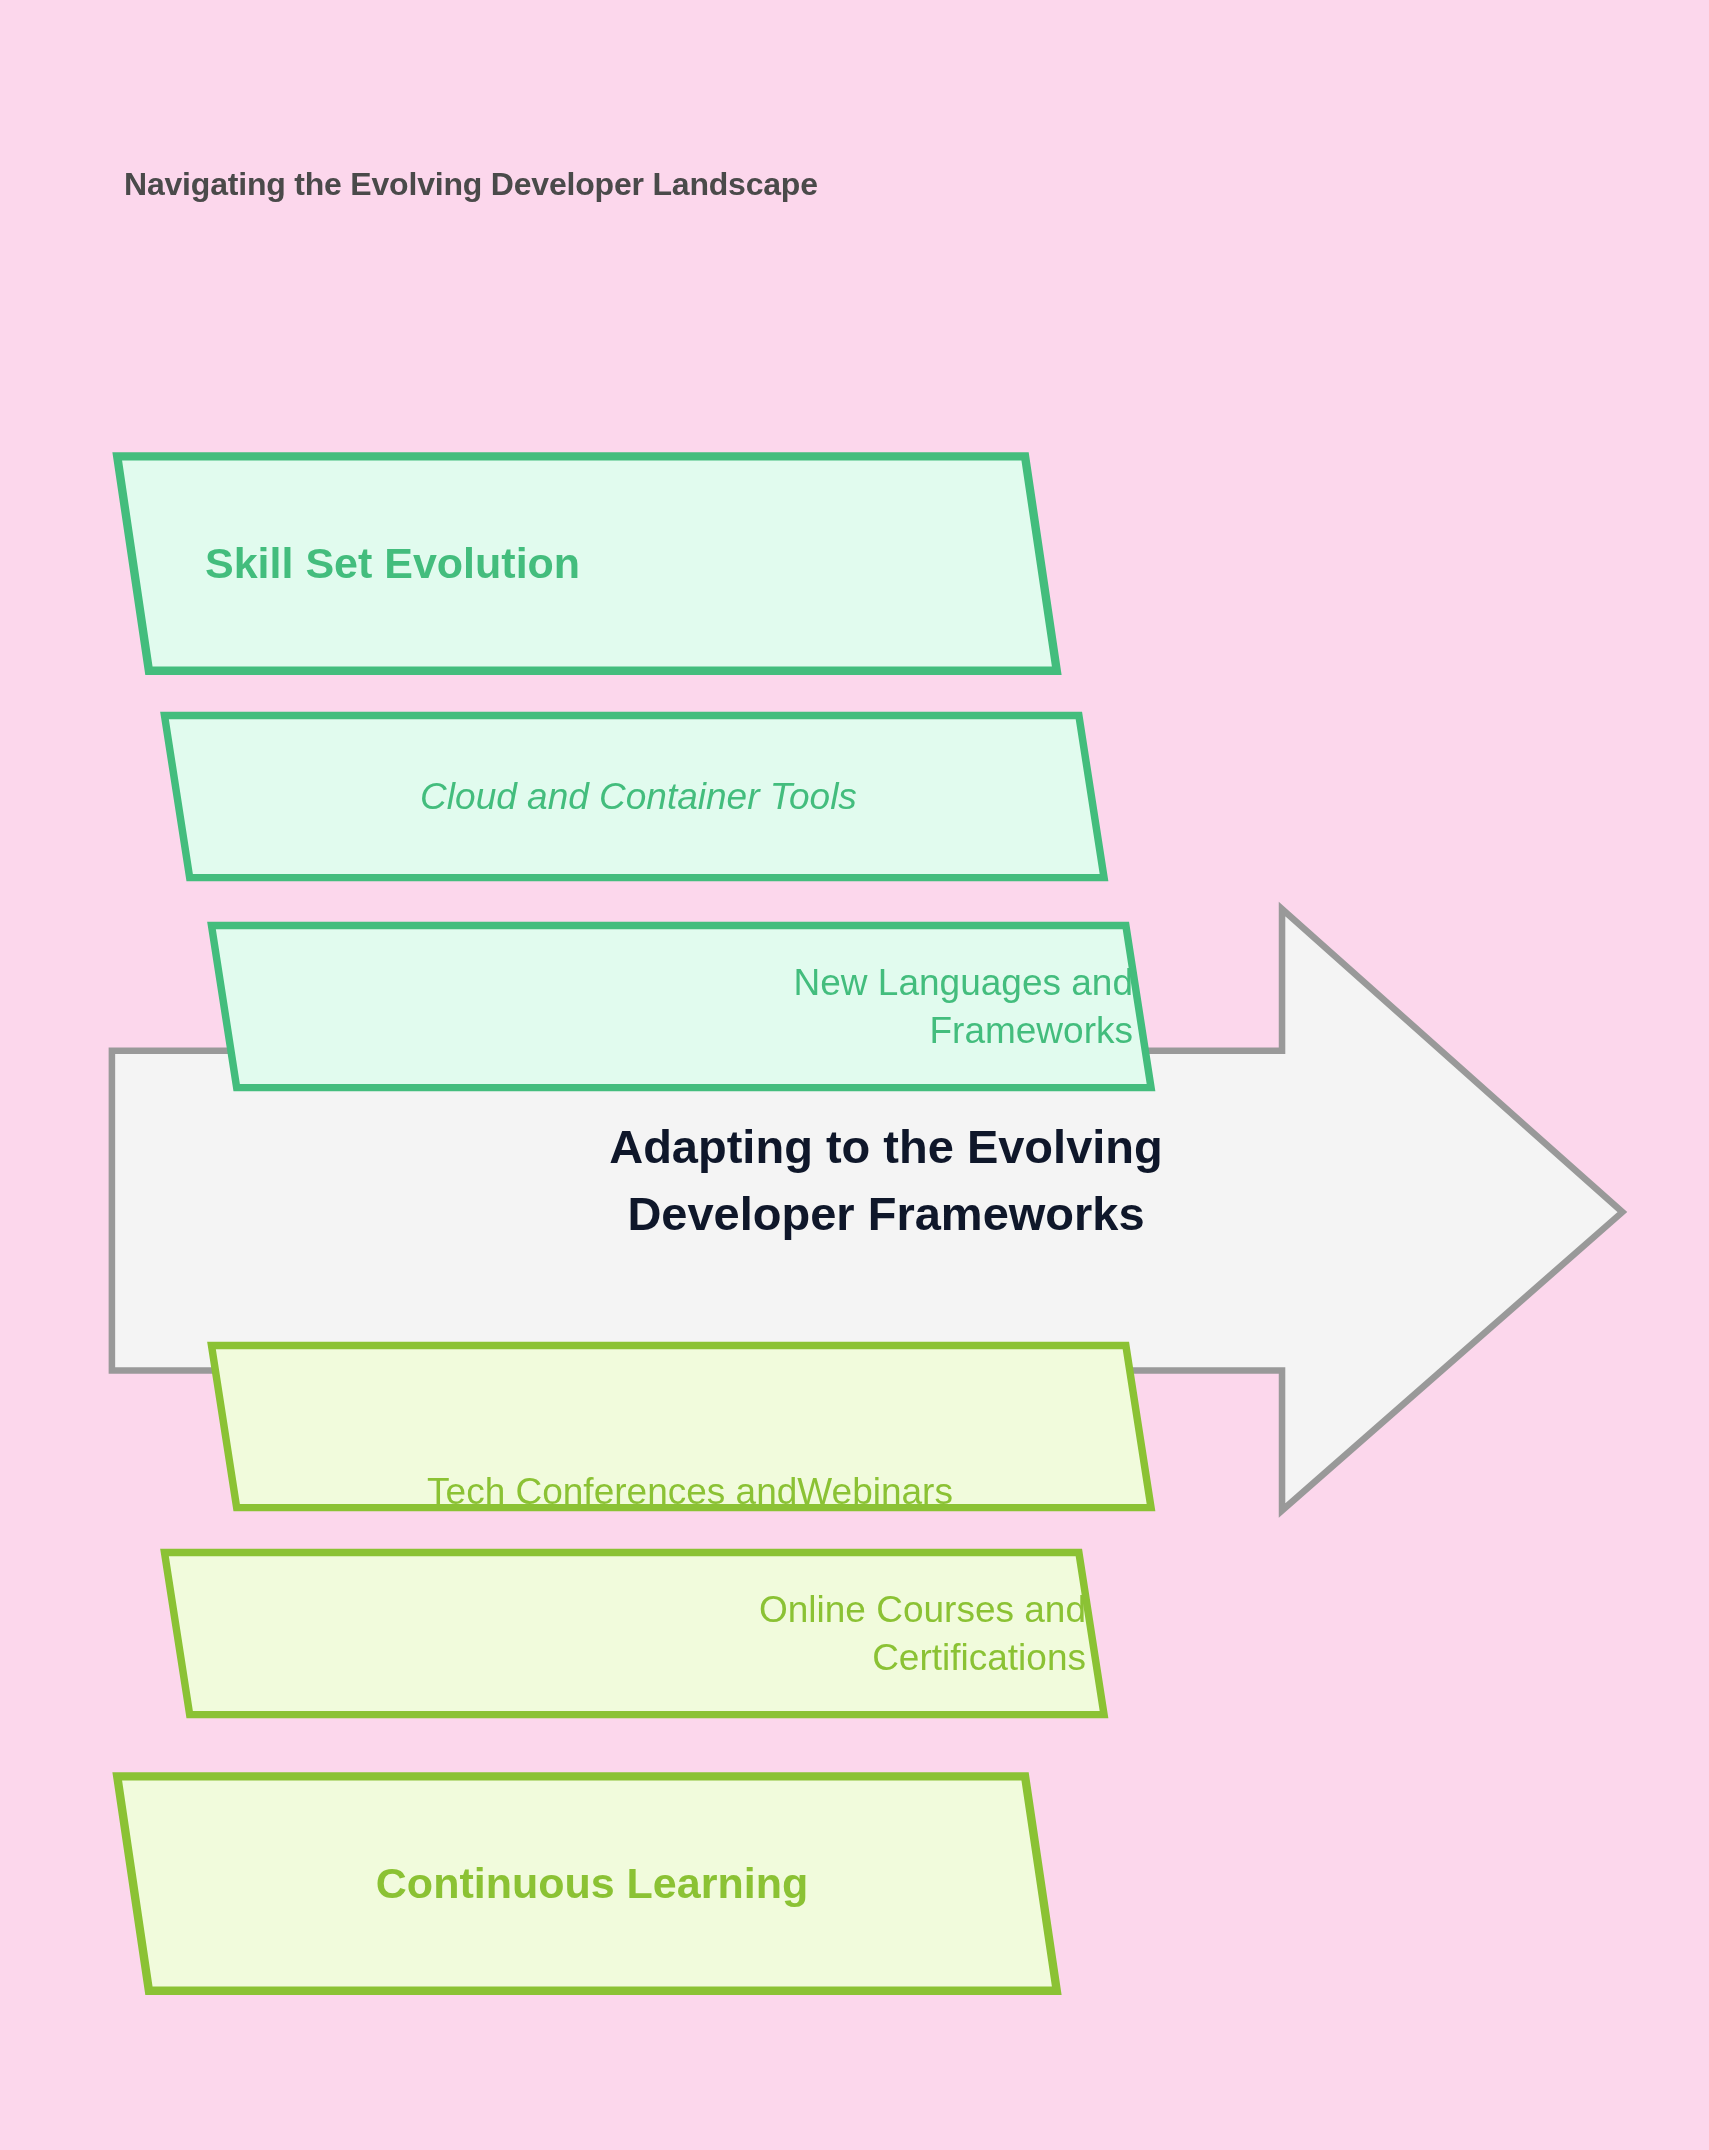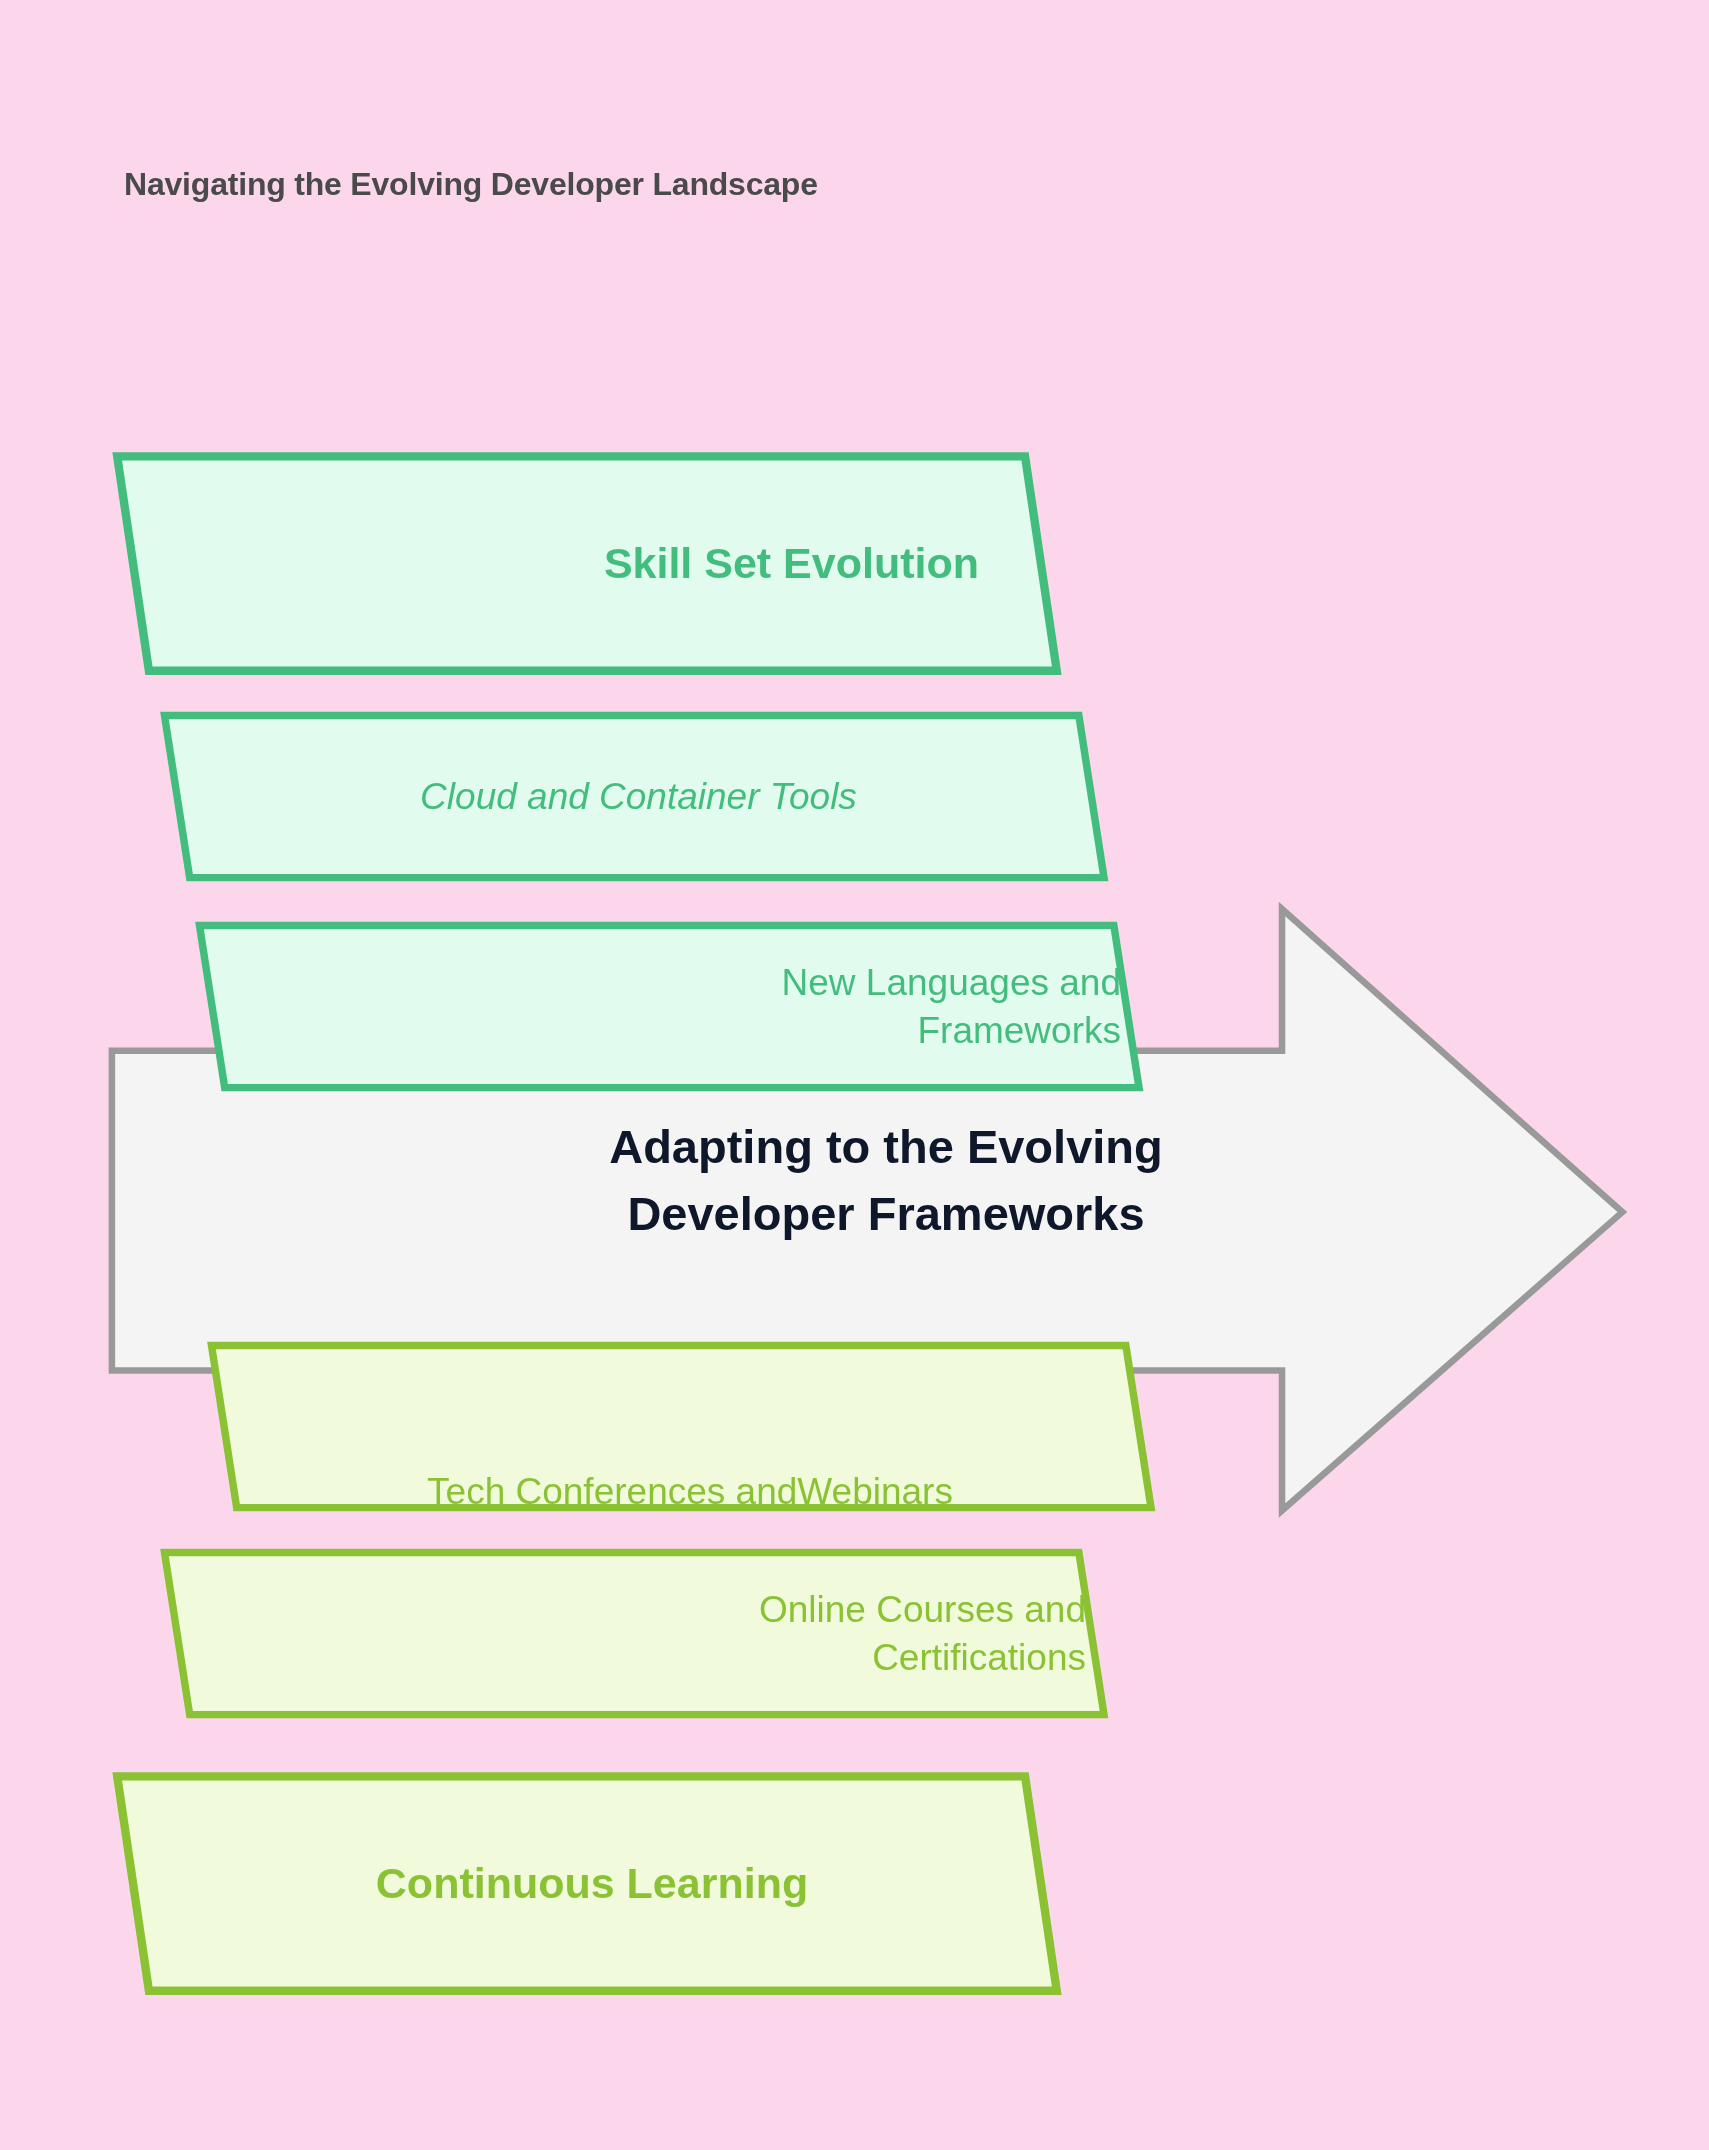--- a/index.html
+++ b/index.html
@@ -86,35 +86,35 @@
     <div id="arrow-label">
       <div>Adapting to the Evolving</div>
       <div>Developer Frameworks</div>
     </div>
   </div>
 
   <div class="row" style="left:93px; top:447px; width:988px; height:233px;">
     <svg class="para" viewBox="0 0 1060 250" preserveAspectRatio="none">
       <polygon points="26,10 1000,10 1034,240 60,240" fill="#e1fbee" stroke="#43bd7d" stroke-width="9"></polygon>
     </svg>
-    <div class="para-label green-text lbl-bold" style="left:112px; top:0; width:774px; height:233px; justify-content:flex-end; font-size:43px;">
+    <div class="para-label green-text lbl-bold" style="left:112px; top:0; width:774px; height:233px; justify-content:flex-start; font-size:43px;">
       <span>Skill Set Evolution</span>
     </div>
   </div>
 
   <div class="row" style="left:144px; top:708px; width:988px; height:177px;font-style:italic;">
     <svg class="para" viewBox="0 0 1060 190" preserveAspectRatio="none">
       <polygon points="22,8 1003,8 1030,182 49,182" fill="#e1fbee" stroke="#43bd7d" stroke-width="8"></polygon>
     </svg>
     <div class="para-label green-text lbl-reg" style="left:103px; top:0; width:783px; height:177px; justify-content:center; font-size:37px;">
       <span>Cloud and Container Tools</span>
     </div>
   </div>
 
-  <div class="row" style="left:179px; top:918px; width:988px; height:177px;">
+  <div class="row" style="left:191px; top:918px; width:988px; height:177px;">
     <svg class="para" viewBox="0 0 1060 190" preserveAspectRatio="none">
       <polygon points="22,8 1003,8 1030,182 49,182" fill="#e1fbee" stroke="#43bd7d" stroke-width="8"></polygon>
     </svg>
     <div class="para-label green-text lbl-reg" style="left:56px; top:0; width:886px; height:177px; justify-content:flex-end; font-size:37px; text-align:right; display:flex; flex-direction:column; align-items:flex-end; justify-content:center;">
       <span>New Languages and</span>
       <span>Frameworks</span>
     </div>
   </div>
 
   <div class="row" style="left:191px; top:1338px; width:988px; height:177px;">

